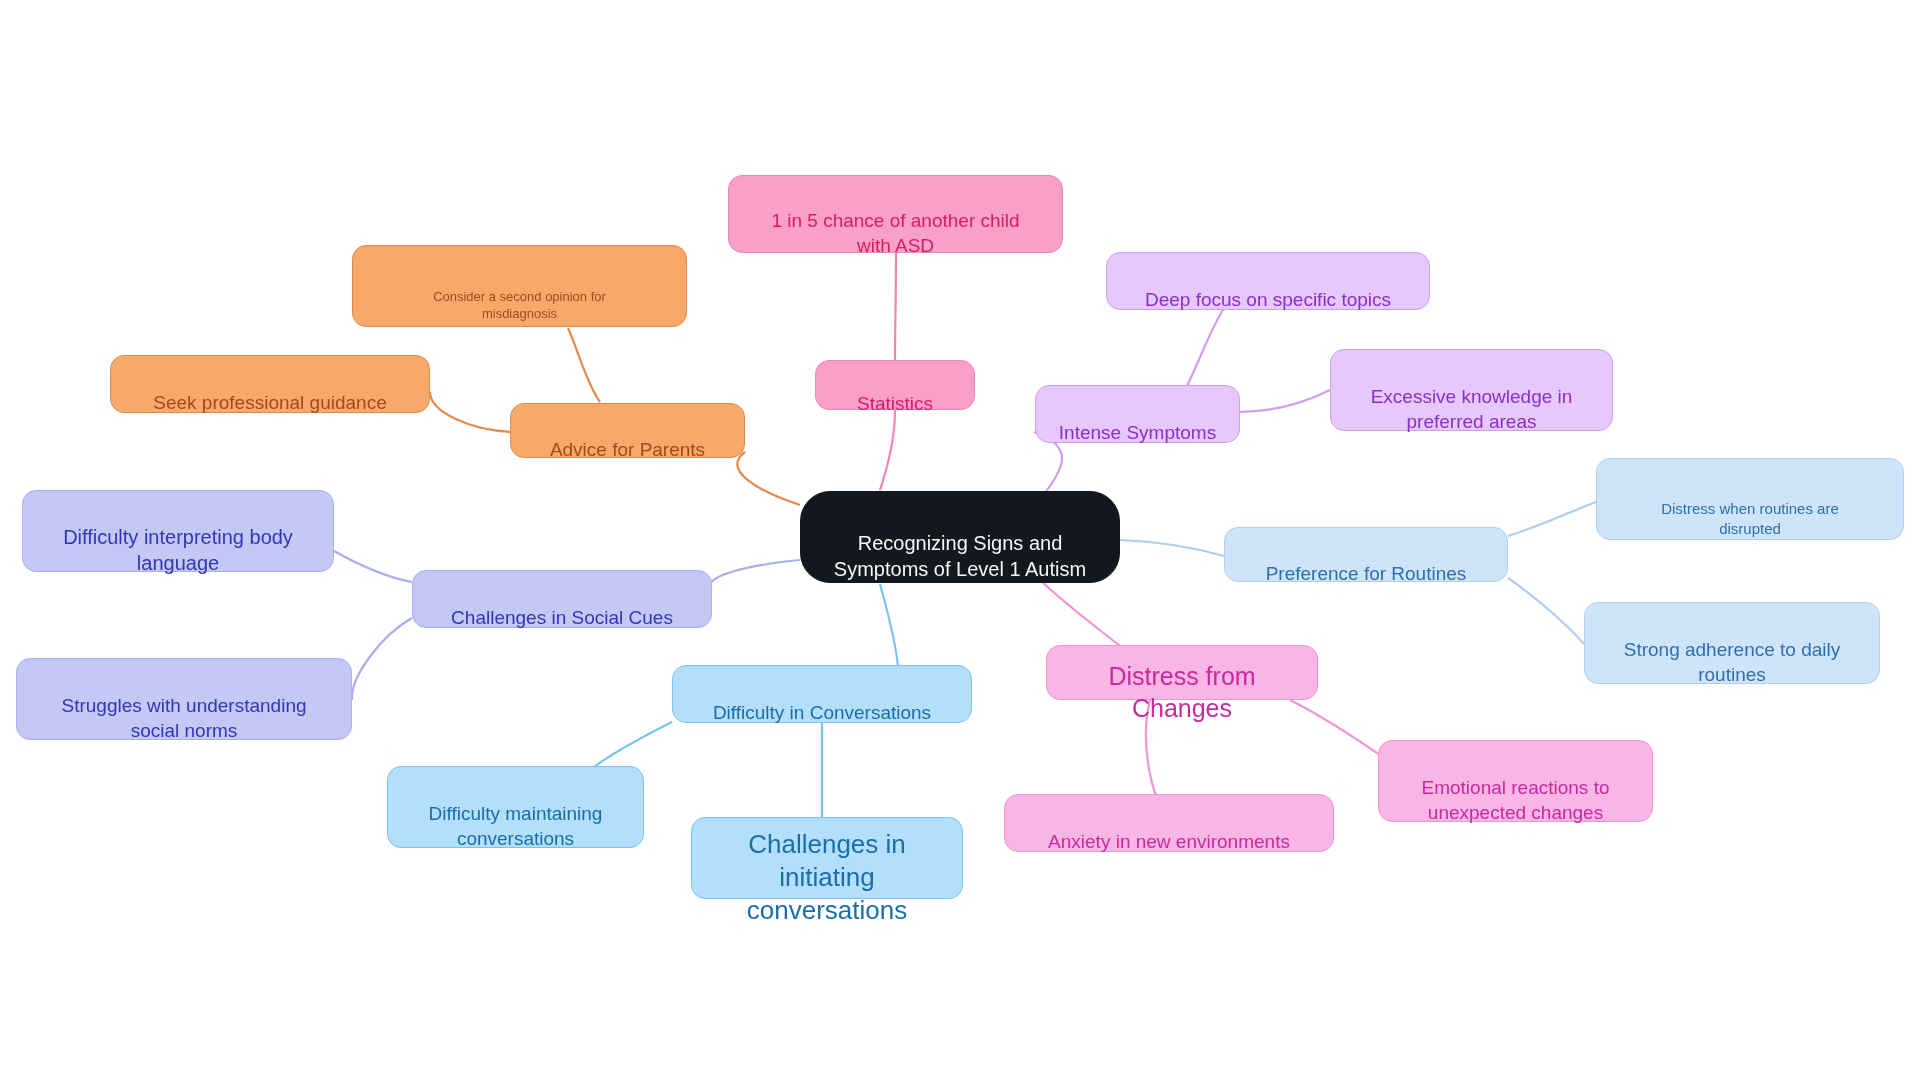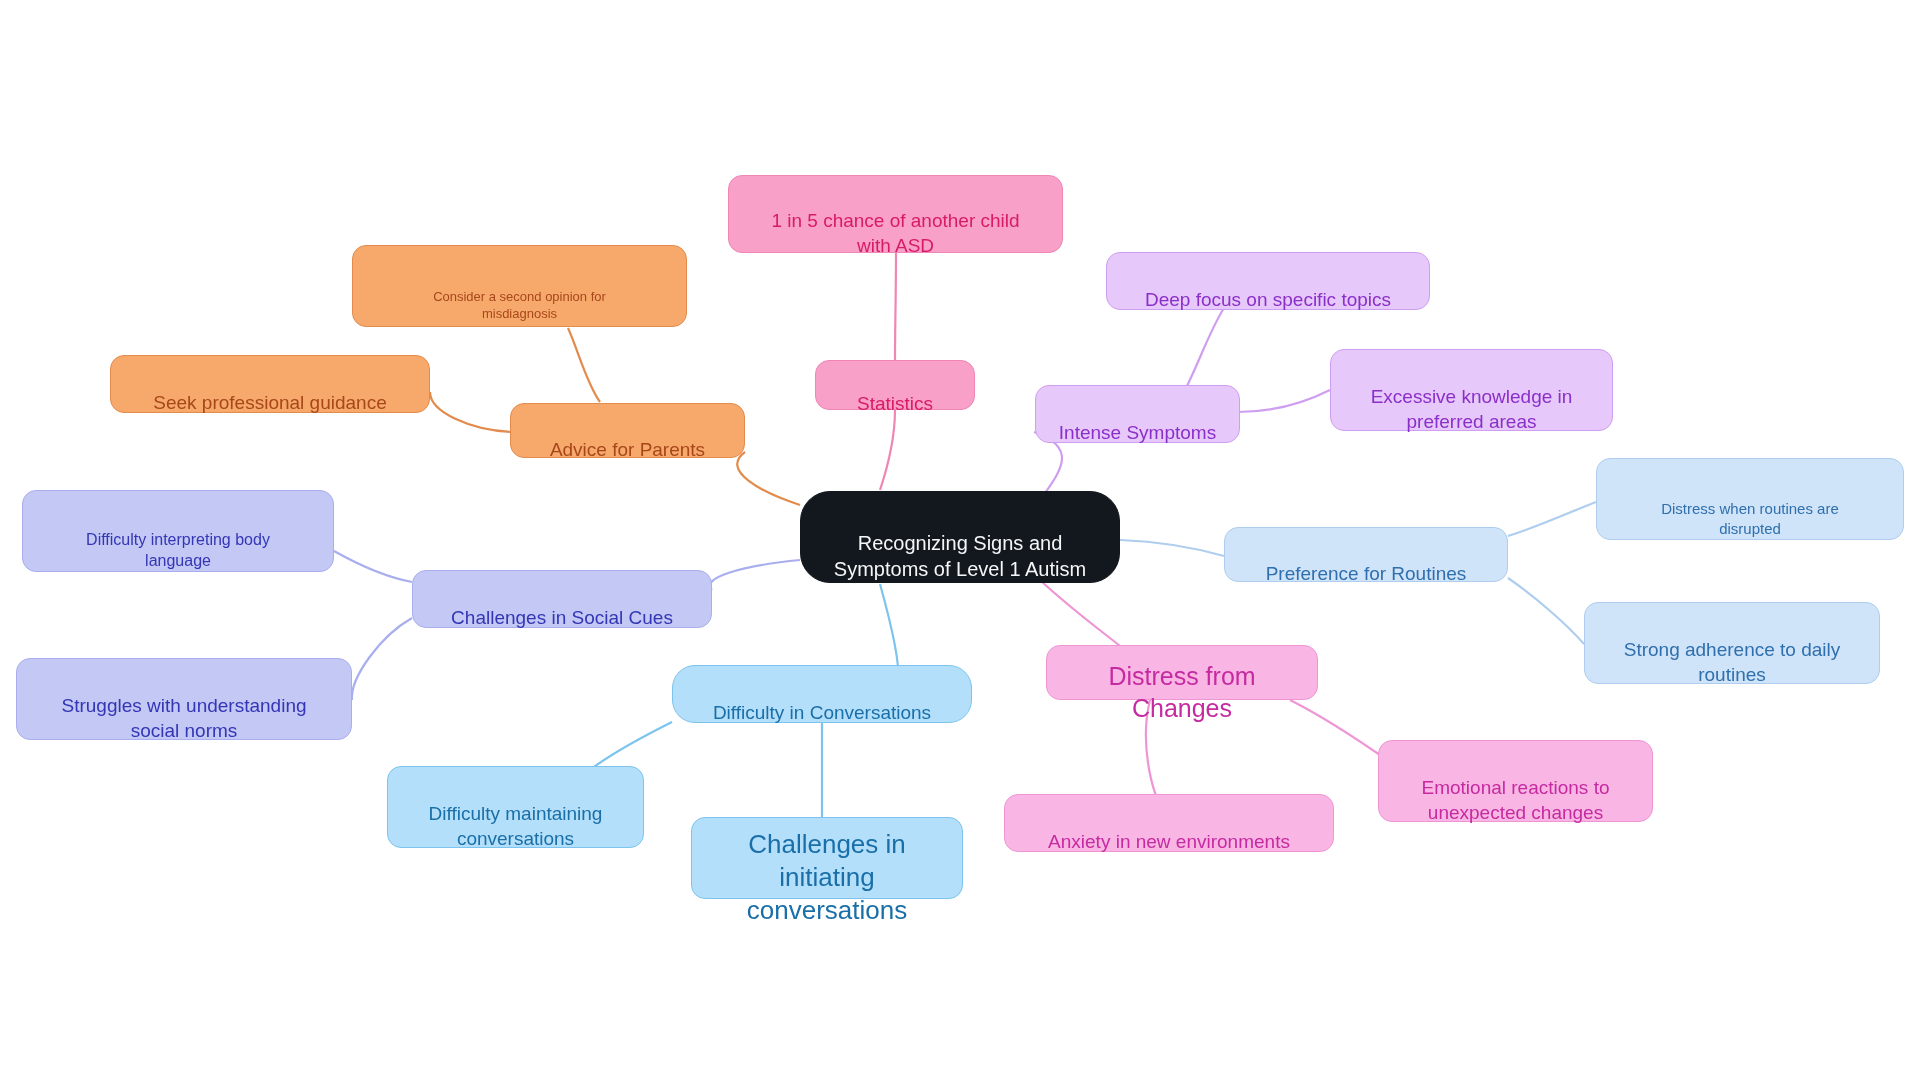--- a/index.html
+++ b/index.html
@@ -116,30 +116,30 @@
     <span class="node-label">Consider a second opinion for
 misdiagnosis</span>
   </div>
   <div class="node" style="left: 110px; top: 355px; width: 320px; height: 58px; font-size: 19px; background: rgb(247, 169, 108); border-color: rgb(227, 139, 76); color: rgb(168, 71, 26);">
     <span class="node-label">Seek professional guidance</span>
   </div>
 
   <div class="node" style="left: 412px; top: 570px; width: 300px; height: 58px; font-size: 19px; background: rgb(195, 200, 245); border-color: rgb(168, 174, 238); color: rgb(51, 54, 181);">
     <span class="node-label">Challenges in Social Cues</span>
   </div>
-  <div class="node" style="left: 22px; top: 490px; width: 312px; height: 82px; font-size: 16px; background: rgb(195, 200, 245); border-color: rgb(168, 174, 238); color: rgb(51, 54, 181);">
+  <div class="node" style="left: 22px; top: 490px; width: 312px; height: 82px; font-size: 20px; background: rgb(195, 200, 245); border-color: rgb(168, 174, 238); color: rgb(51, 54, 181);">
     <span class="node-label">Difficulty interpreting body
 language</span>
   </div>
   <div class="node" style="left: 16px; top: 658px; width: 336px; height: 82px; font-size: 19px; background: rgb(195, 200, 245); border-color: rgb(168, 174, 238); color: rgb(51, 54, 181);">
     <span class="node-label">Struggles with understanding
 social norms</span>
   </div>
 
-  <div class="node" style="left: 672px; top: 665px; width: 300px; height: 58px; font-size: 19px; background: rgb(179, 223, 250); border-color: rgb(124, 196, 237); color: rgb(26, 111, 168); border-radius: 23px;">
+  <div class="node" style="left: 672px; top: 665px; width: 300px; height: 58px; font-size: 19px; background: rgb(179, 223, 250); border-color: rgb(124, 196, 237); color: rgb(26, 111, 168);">
     <span class="node-label">Difficulty in Conversations</span>
   </div>
   <div class="node" style="left: 387px; top: 766px; width: 257px; height: 82px; font-size: 19px; background: rgb(179, 223, 250); border-color: rgb(124, 196, 237); color: rgb(26, 111, 168);">
     <span class="node-label">Difficulty maintaining
 conversations</span>
   </div>
   <div class="node" style="left: 691px; top: 817px; width: 272px; height: 82px; font-size: 26px; background: rgb(179, 223, 250); border-color: rgb(124, 196, 237); color: rgb(26, 111, 168);">
     <span class="node-label">Challenges in initiating
 conversations</span>
   </div>

